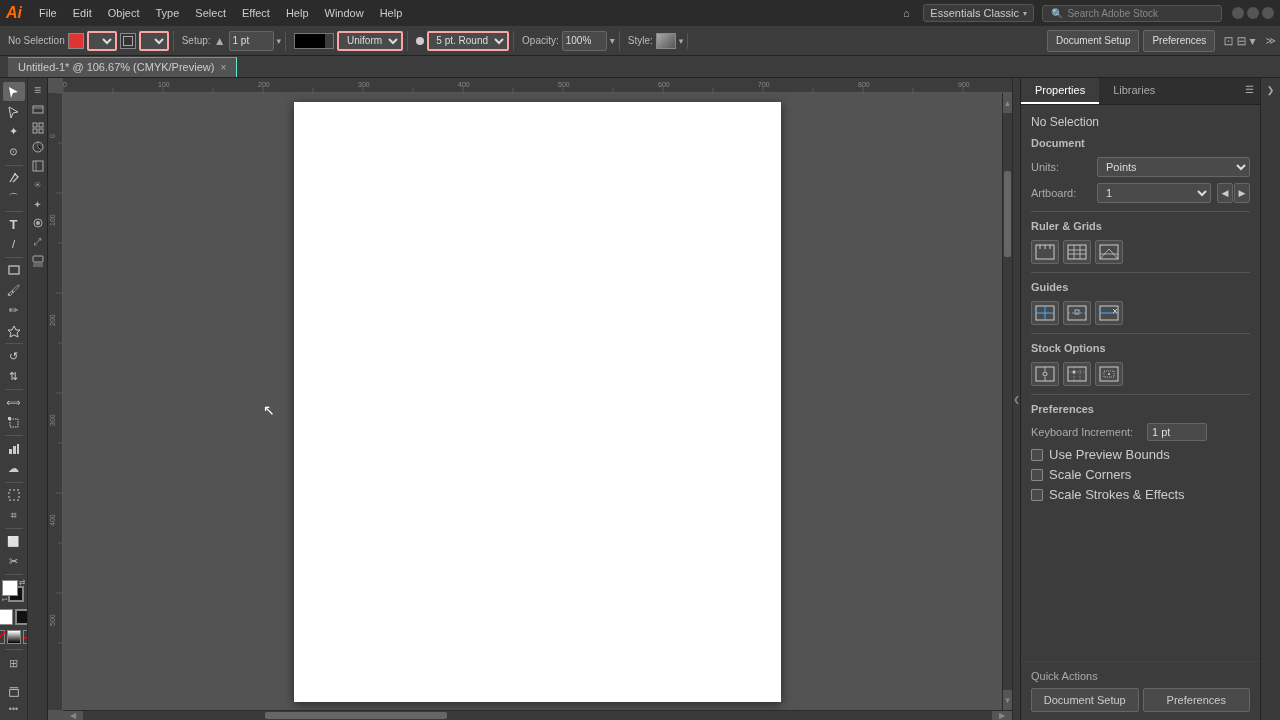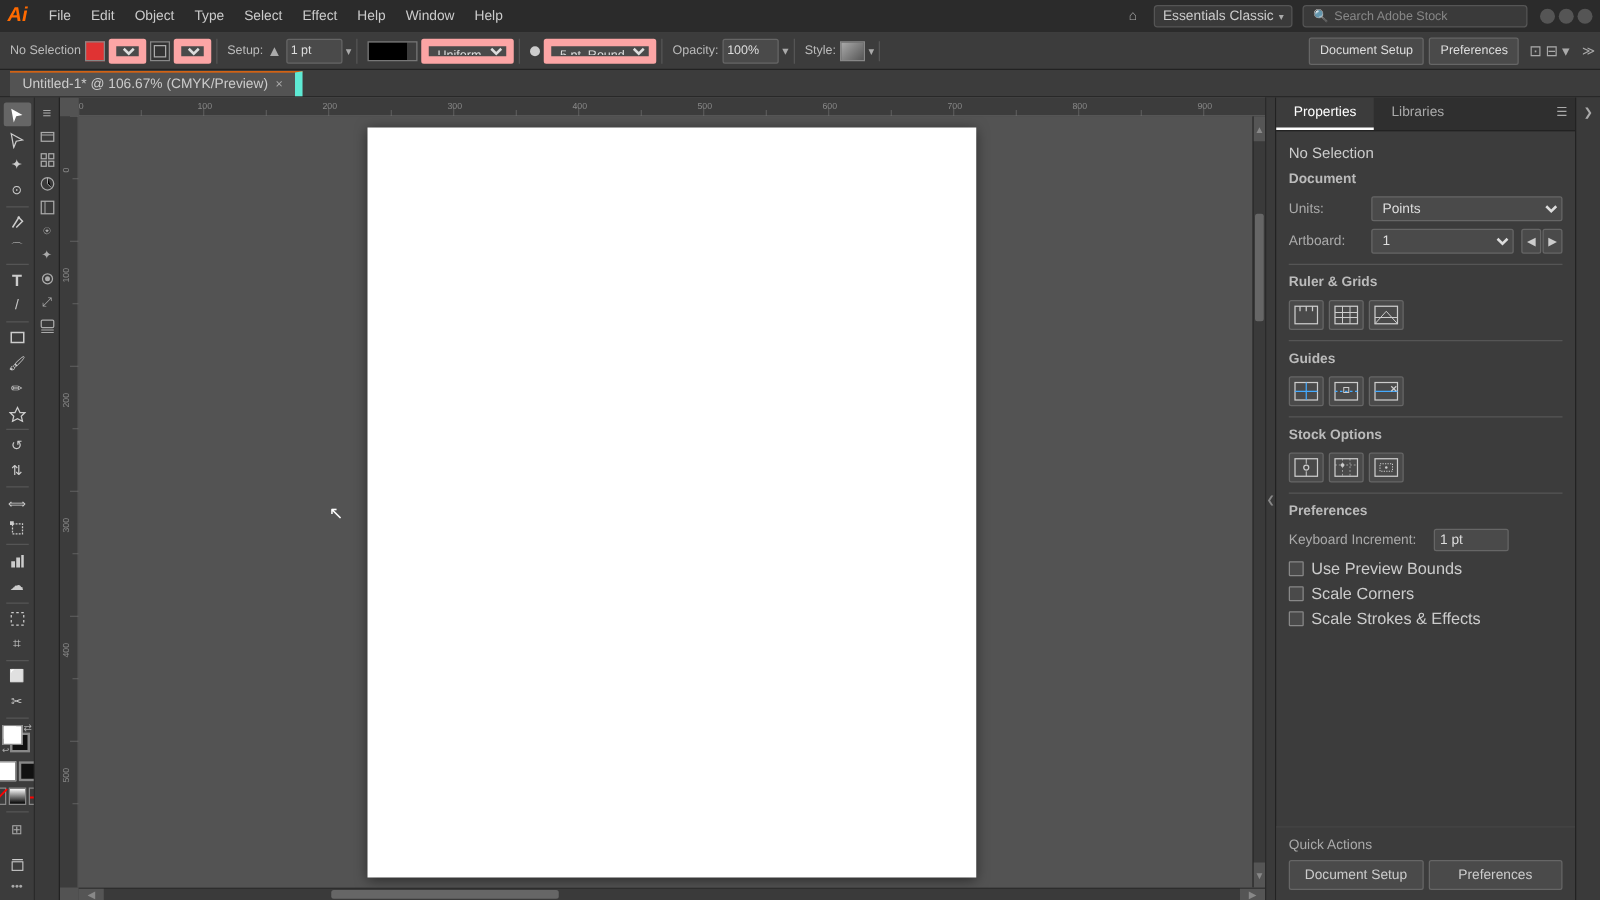--- a/index.html
+++ b/index.html
@@ -67,26 +67,27 @@
     .toolbar-group {
       display: flex;
       align-items: center;
       gap: 3px;
       padding: 0 4px;
       border-right: 1px solid #555;
     }
     .toolbar-label { color: #bbb; font-size: 10px; }
     .toolbar-select {
       background: #4a4a4a;
-      border: 6px solid #fca5a5;
+      border: 2px solid #fca5a5;
       color: #ddd;
       font-size: 10px;
       padding: 1px 3px;
       border-radius: 2px;
       height: 20px;
+      text-align: right;
     }
     .toolbar-input {
       background: #4a4a4a;
       border: 1px solid #666;
       color: #ddd;
       font-size: 10px;
       padding: 1px 3px;
       border-radius: 2px;
       height: 20px;
       width: 50px;
@@ -180,21 +181,21 @@
       height: 22px;
       background: #3c3c3c;
       display: flex;
       align-items: center;
       border-bottom: 1px solid #222;
     }
     .tab {
       padding: 3px 10px;
       font-size: 11px;
       background: #535353;
-      border-right: 6px solid #5eead4;
+      border-right: 1px solid #5eead4;
       cursor: pointer;
       display: flex; align-items: center; gap: 6px;
       height: 20px;
       color: #ccc;
     }
     .tab.active { background: #535353; border-top: 1px solid #ff6a00; }
     .tab-close { color: #aaa; font-size: 10px; cursor: pointer; }
 
     
     #canvas-area {

